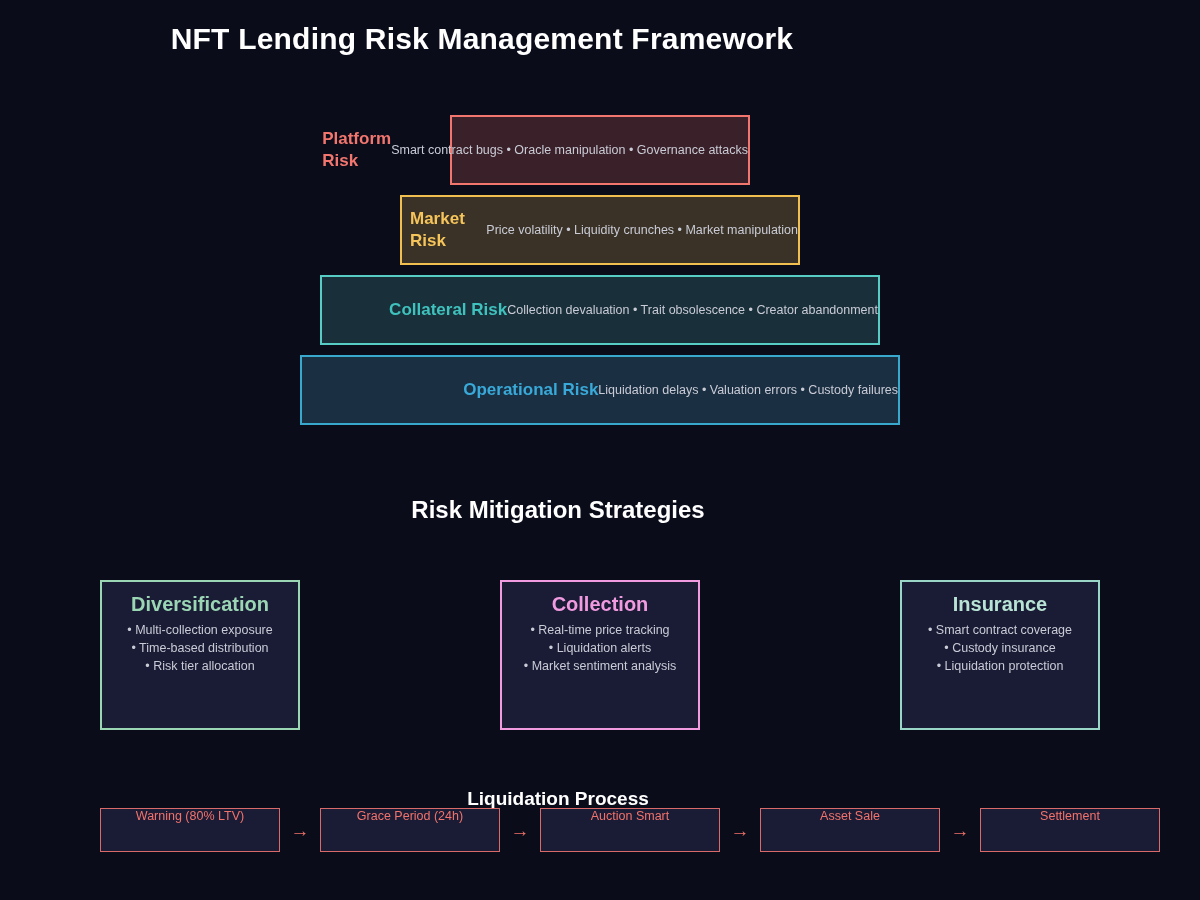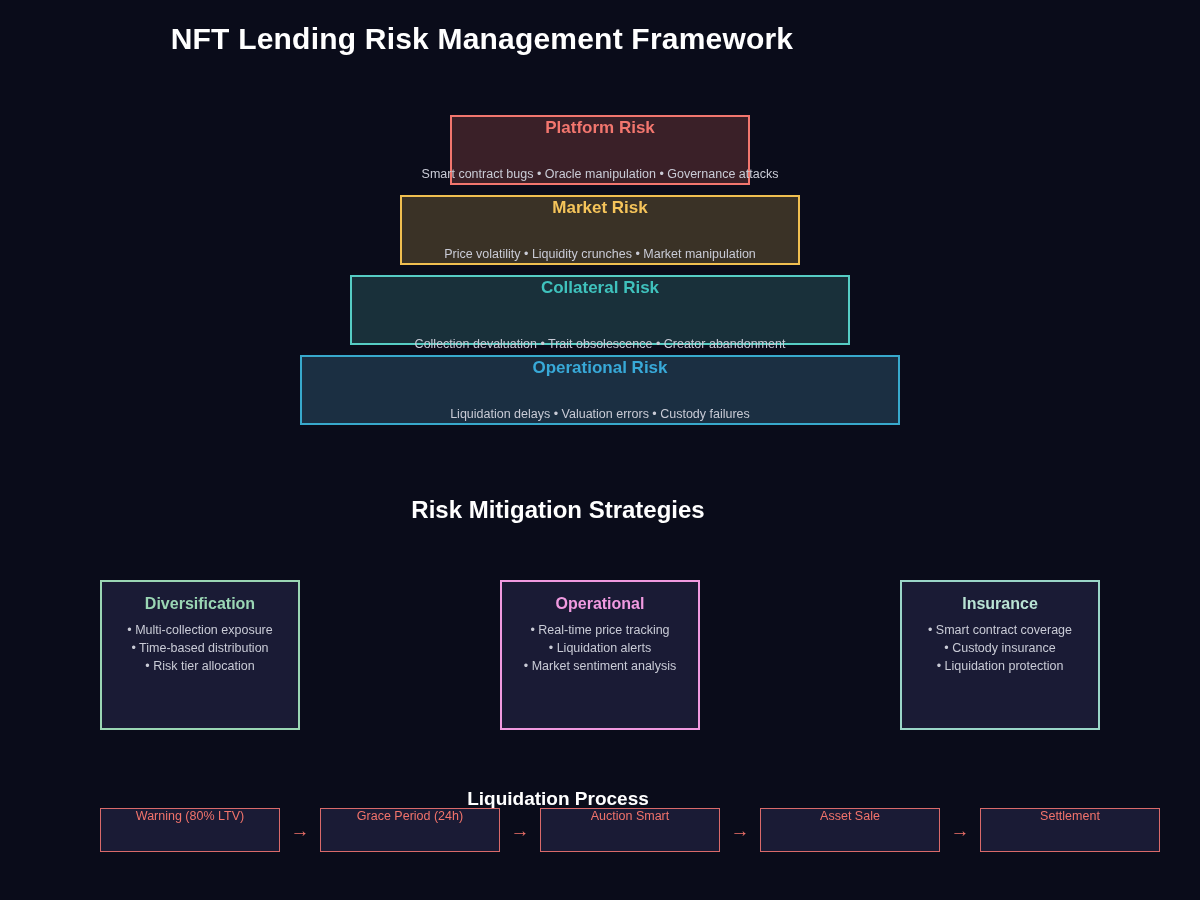--- a/index.html
+++ b/index.html
@@ -43,23 +43,23 @@
     height: 80px;
   }
   .risk-box {
     position: absolute;
     left: 50%;
     transform: translateX(-50%);
     height: 70px;
     border-width: 2px;
     border-style: solid;
     display: flex;
-    flex-direction: column;
+    flex-direction: row;
     align-items: center;
-    justify-content: space-between;
+    justify-content: flex-end;
   }
   .risk-title {
     font-size: 17px;
     font-weight: bold;
     line-height: 22px;
   }
   .risk-sub {
     font-size: 12.5px;
     color: #c9cbd6;
     line-height: 18px;
@@ -91,21 +91,21 @@
   .mit-card {
     width: 200px;
     height: 150px;
     border-width: 2px;
     border-style: solid;
     background: #1a1b35;
     padding-top: 11px;
     text-align: center;
   }
   .mit-title {
-    font-size: 16px;
+    font-size: 20px;
     font-weight: bold;
     line-height: 22px;
     margin-bottom: 6px;
   }
   .mit-item {
     font-size: 12.5px;
     color: #c9cbd6;
     line-height: 18px;
     white-space: nowrap;
   }
@@ -150,27 +150,27 @@
 <div class="page-title">NFT Lending Risk Management Framework</div>
 
 <div class="pyramid">
     <div class="risk-row">
       <div class="risk-box" style="width: 300px; border-color: rgb(242, 118, 110); background: rgb(58, 32, 40);">
         <div class="risk-title" style="color: rgb(242, 118, 110);">Platform Risk</div>
         <div class="risk-sub">Smart contract bugs • Oracle manipulation • Governance attacks</div>
       </div>
     </div>
     <div class="risk-row">
-      <div class="risk-box" style="width: 400px; border-color: rgb(240, 191, 80); background: rgb(58, 50, 38);">
+      <div class="risk-box" style="width: 400px; border-color: rgb(240, 191, 80); background: rgb(58, 50, 38); padding-left: 8px;">
         <div class="risk-title" style="color: rgb(245, 196, 90);">Market Risk</div>
         <div class="risk-sub">Price volatility • Liquidity crunches • Market manipulation</div>
       </div>
     </div>
     <div class="risk-row">
-      <div class="risk-box" style="width: 500px; border-color: rgb(86, 204, 196); background: rgb(25, 48, 58); gap: 36px;">
+      <div class="risk-box" style="width: 560px; border-color: rgb(86, 204, 196); background: rgb(25, 48, 58);">
         <div class="risk-title" style="color: rgb(63, 194, 189);">Collateral Risk</div>
         <div class="risk-sub">Collection devaluation • Trait obsolescence • Creator abandonment</div>
       </div>
     </div>
     <div class="risk-row">
       <div class="risk-box" style="width: 600px; border-color: rgb(56, 169, 204); background: rgb(27, 47, 66);">
         <div class="risk-title" style="color: rgb(56, 169, 216);">Operational Risk</div>
         <div class="risk-sub">Liquidation delays • Valuation errors • Custody failures</div>
       </div>
     </div>
@@ -179,21 +179,21 @@
 <div class="section-title" id="mitigation-heading">Risk Mitigation Strategies</div>
 
 <div class="mitigation-row">
     <div class="mit-card" style="border-color: rgb(154, 214, 180);">
       <div class="mit-title" style="color: rgb(154, 214, 180);">Diversification</div>
       <div class="mit-item">• Multi-collection exposure</div>
       <div class="mit-item">• Time-based distribution</div>
       <div class="mit-item">• Risk tier allocation</div>
     </div>
     <div class="mit-card" style="border-color: rgb(240, 154, 224);">
-      <div class="mit-title" style="color: rgb(240, 154, 224);">Operational</div>
+      <div class="mit-title" style="color: rgb(240, 154, 224);">Collection</div>
       <div class="mit-item">• Real-time price tracking</div>
       <div class="mit-item">• Liquidation alerts</div>
       <div class="mit-item">• Market sentiment analysis</div>
     </div>
     <div class="mit-card" style="border-color: rgb(154, 214, 200); text-align: center;">
       <div class="mit-title" style="color: rgb(185, 227, 212);">Insurance</div>
       <div class="mit-item">• Smart contract coverage</div>
       <div class="mit-item">• Custody insurance</div>
       <div class="mit-item">• Liquidation protection</div>
     </div>

